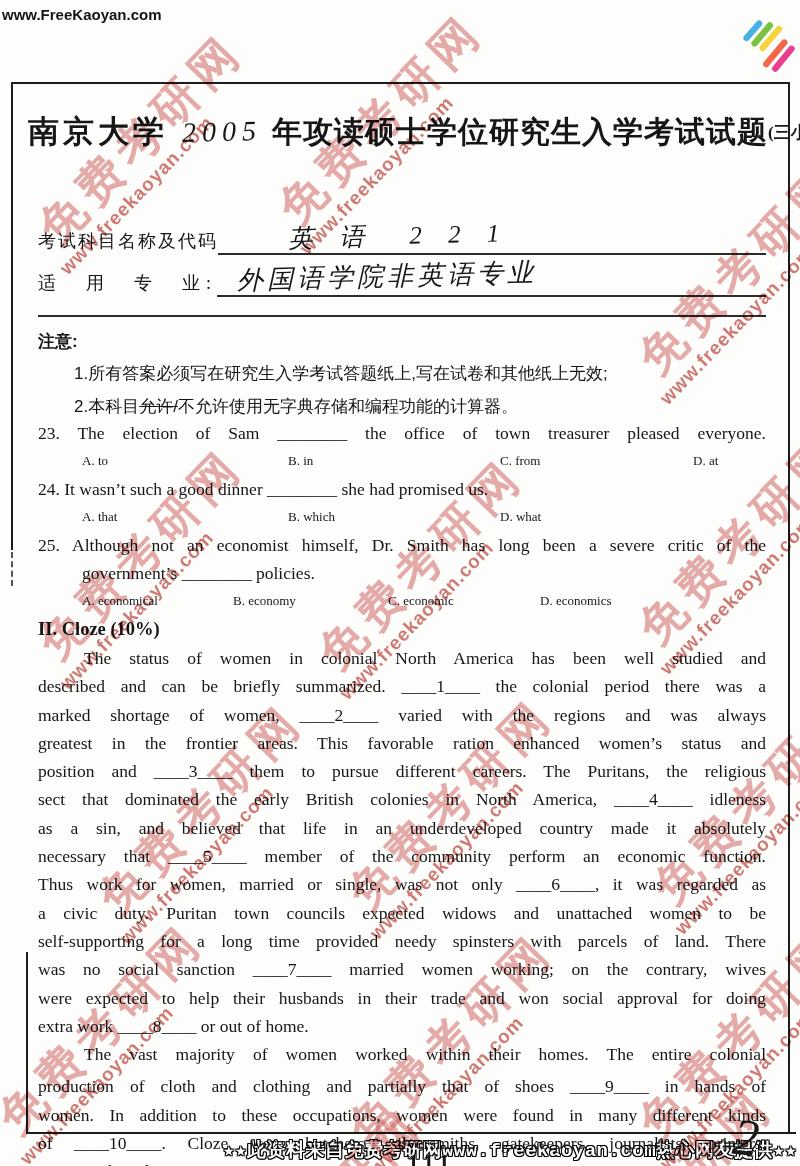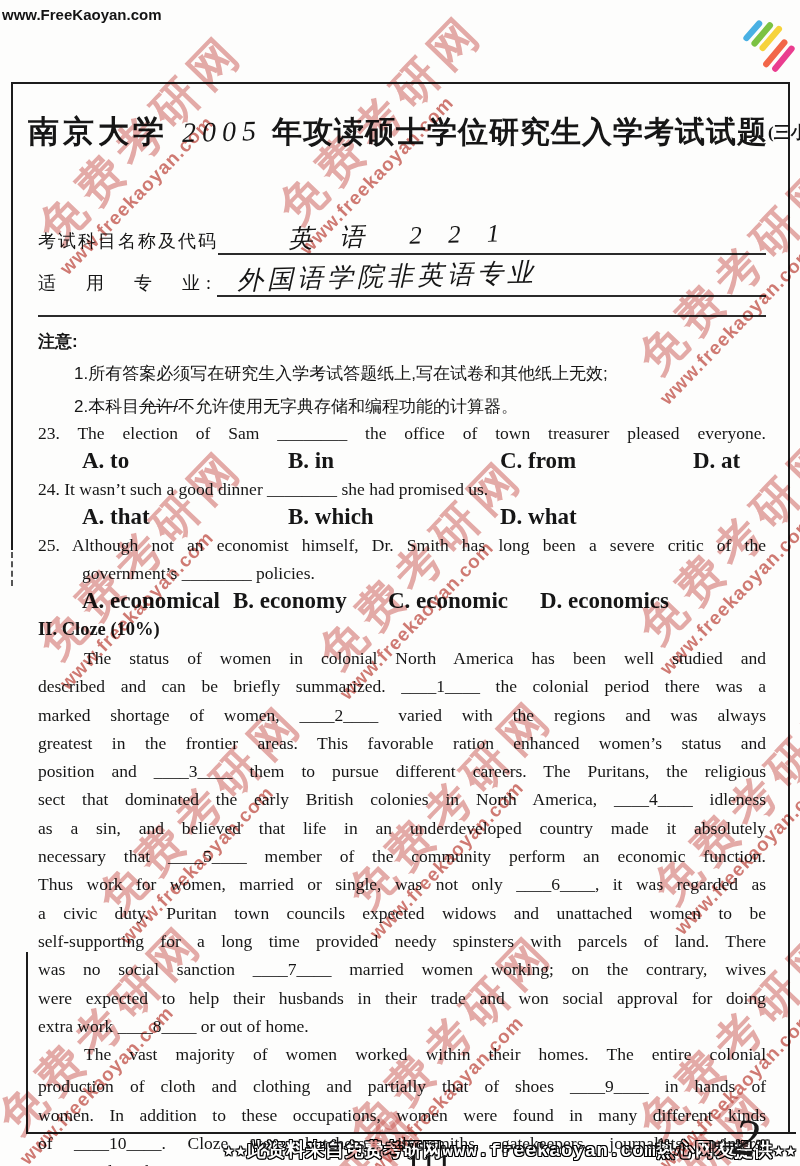--- a/index.html
+++ b/index.html
@@ -41,21 +41,21 @@
   .form-value.v2{left:20px;font-size:26px;letter-spacing:4px;}
   .blank-line{margin-top:18px;border-bottom:2px solid #2b2b2b;height:0;}
   
   .cjk{font-family:"Liberation Sans","DejaVu Sans",sans-serif;}
   .notice-head{margin-top:13px;font-size:17px;font-weight:bold;}
   .notice-item{margin-top:9px;padding-left:36px;font-size:17px;line-height:24px;}
   .struck{text-decoration:line-through;}
   
   .q-line{font-size:17.5px;line-height:28px;text-align:justify;}
   .jl{text-align-last:justify;}
-  .opts{display:grid;padding-left:44px;line-height:28px;font-size:23px;font-weight:bold;}
+  .opts{display:grid;padding-left:44px;line-height:28px;font-size:13px;}
   .opts-a{grid-template-columns:206px 212px 193px auto;}
   .opts-b{grid-template-columns:151px 155px 152px auto;}
   .qcont{padding-left:44px;}
   .sec-head{font-size:18.5px;font-weight:bold;line-height:29px;}
   .cl{font-size:17.5px;line-height:28.3px;text-align:justify;}
   .indent{text-indent:46px;}
   .seam-gap{margin-top:4px;}
   
   .credit{
     position:absolute;right:3px;top:1137px;white-space:nowrap;

